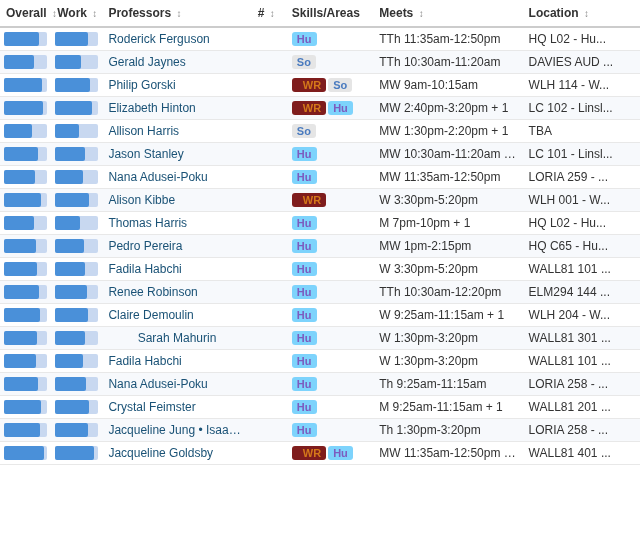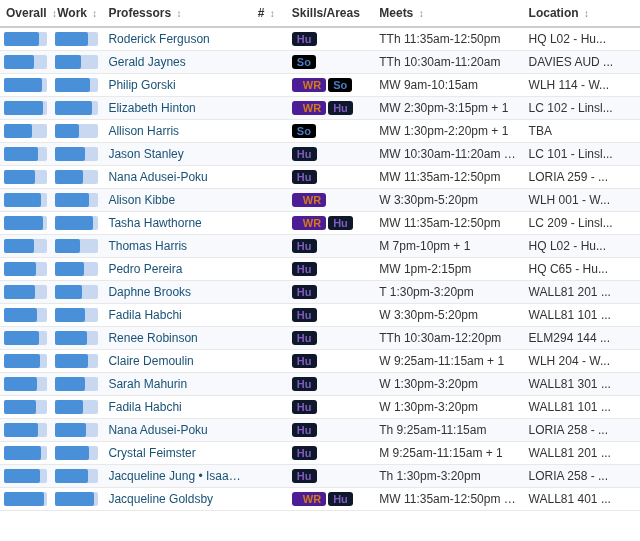--- a/index.html
+++ b/index.html
@@ -59,23 +59,23 @@
     .col-location { width: 110px; }
 
     .badge {
       display: inline-block;
       padding: 1px 5px;
       border-radius: 3px;
       font-size: 11px;
       font-weight: 600;
       margin-right: 2px;
     }
-    .badge-hu { background: #0f172a; color: #7c5cbf; }
-    .badge-so { background: #000000; color: #4a7bbf; }
-    .badge-wr { background: #4c1d95; color: #d4781a; padding-left: 11px; }
+    .badge-hu { background: #7dd3fc; color: #7c5cbf; }
+    .badge-so { background: #e5e5e5; color: #4a7bbf; }
+    .badge-wr { background: #7f1d1d; color: #d4781a; padding-left: 11px; }
 
     .bar-cell {
       padding: 2px 4px;
     }
     .bar-bg {
       background: #c8d8f0;
       border-radius: 2px;
       height: 14px;
       position: relative;
     }
@@ -189,21 +189,21 @@
             </div>
           </td>
           <td class="bar-cell">
             <div class="bar-bg">
               <div class="bar-fill" style="width:85%"></div>
             </div>
           </td>
           <td style="color: rgb(26, 82, 118); cursor: pointer;">Elizabeth Hinton</td>
           <td></td>
           <td><span class="badge badge-wr">WR</span><span class="badge badge-hu">Hu</span></td>
-          <td>MW 2:30pm-3:15pm + 1</td>
+          <td>MW 2:40pm-3:20pm + 1</td>
           <td>LC 102 - Linsl...</td>
         </tr>
         <tr>
           <td class="bar-cell">
             <div class="bar-bg">
               <div class="bar-fill" style="width:65%"></div>
             </div>
           </td>
           <td class="bar-cell">
             <div class="bar-bg">
@@ -263,37 +263,20 @@
           </td>
           <td style="color: rgb(26, 82, 118); cursor: pointer;">Alison Kibbe</td>
           <td></td>
           <td><span class="badge badge-wr">WR</span></td>
           <td>W 3:30pm-5:20pm</td>
           <td>WLH 001 - W...</td>
         </tr>
         <tr>
           <td class="bar-cell">
             <div class="bar-bg">
-              <div class="bar-fill" style="width:91%"></div>
-            </div>
-          </td>
-          <td class="bar-cell">
-            <div class="bar-bg">
-              <div class="bar-fill" style="width:88%"></div>
-            </div>
-          </td>
-          <td style="color: rgb(26, 82, 118); cursor: pointer;">Tasha Hawthorne</td>
-          <td></td>
-          <td><span class="badge badge-wr">WR</span><span class="badge badge-hu">Hu</span></td>
-          <td>MW 11:35am-12:50pm</td>
-          <td>LC 209 - Linsl...</td>
-        </tr>
-        <tr>
-          <td class="bar-cell">
-            <div class="bar-bg">
               <div class="bar-fill" style="width:69%"></div>
             </div>
           </td>
           <td class="bar-cell">
             <div class="bar-bg">
               <div class="bar-fill" style="width:58%"></div>
             </div>
           </td>
           <td style="color: rgb(26, 82, 118); cursor: pointer; margin-left: 20px;">Thomas Harris</td>
           <td></td>
@@ -314,37 +297,20 @@
           </td>
           <td style="color: rgb(26, 82, 118); cursor: pointer;">Pedro Pereira</td>
           <td></td>
           <td><span class="badge badge-hu">Hu</span></td>
           <td>MW 1pm-2:15pm</td>
           <td>HQ C65 - Hu...</td>
         </tr>
         <tr>
           <td class="bar-cell">
             <div class="bar-bg">
-              <div class="bar-fill" style="width:71%"></div>
-            </div>
-          </td>
-          <td class="bar-cell">
-            <div class="bar-bg">
-              <div class="bar-fill" style="width:62%"></div>
-            </div>
-          </td>
-          <td style="color: rgb(26, 82, 118); cursor: pointer;">Daphne Brooks</td>
-          <td></td>
-          <td><span class="badge badge-hu">Hu</span></td>
-          <td>T 1:30pm-3:20pm</td>
-          <td>WALL81 201 ...</td>
-        </tr>
-        <tr>
-          <td class="bar-cell">
-            <div class="bar-bg">
               <div class="bar-fill" style="width:76%"></div>
             </div>
           </td>
           <td class="bar-cell">
             <div class="bar-bg">
               <div class="bar-fill" style="width:68%"></div>
             </div>
           </td>
           <td style="color: rgb(26, 82, 118); cursor: pointer;">Fadila Habchi</td>
           <td></td>
@@ -390,21 +356,21 @@
           <td class="bar-cell">
             <div class="bar-bg">
               <div class="bar-fill" style="width:77%"></div>
             </div>
           </td>
           <td class="bar-cell">
             <div class="bar-bg">
               <div class="bar-fill" style="width:70%"></div>
             </div>
           </td>
-          <td style="color: rgb(26, 82, 118); cursor: pointer;">Sarah Mahurin</td>
+          <td style="color: rgb(26, 82, 118); cursor: pointer; text-align: center;">Sarah Mahurin</td>
           <td></td>
           <td><span class="badge badge-hu">Hu</span></td>
           <td>W 1:30pm-3:20pm</td>
           <td>WALL81 301 ...</td>
         </tr>
         <tr>
           <td class="bar-cell">
             <div class="bar-bg">
               <div class="bar-fill" style="width:73%"></div>
             </div>

